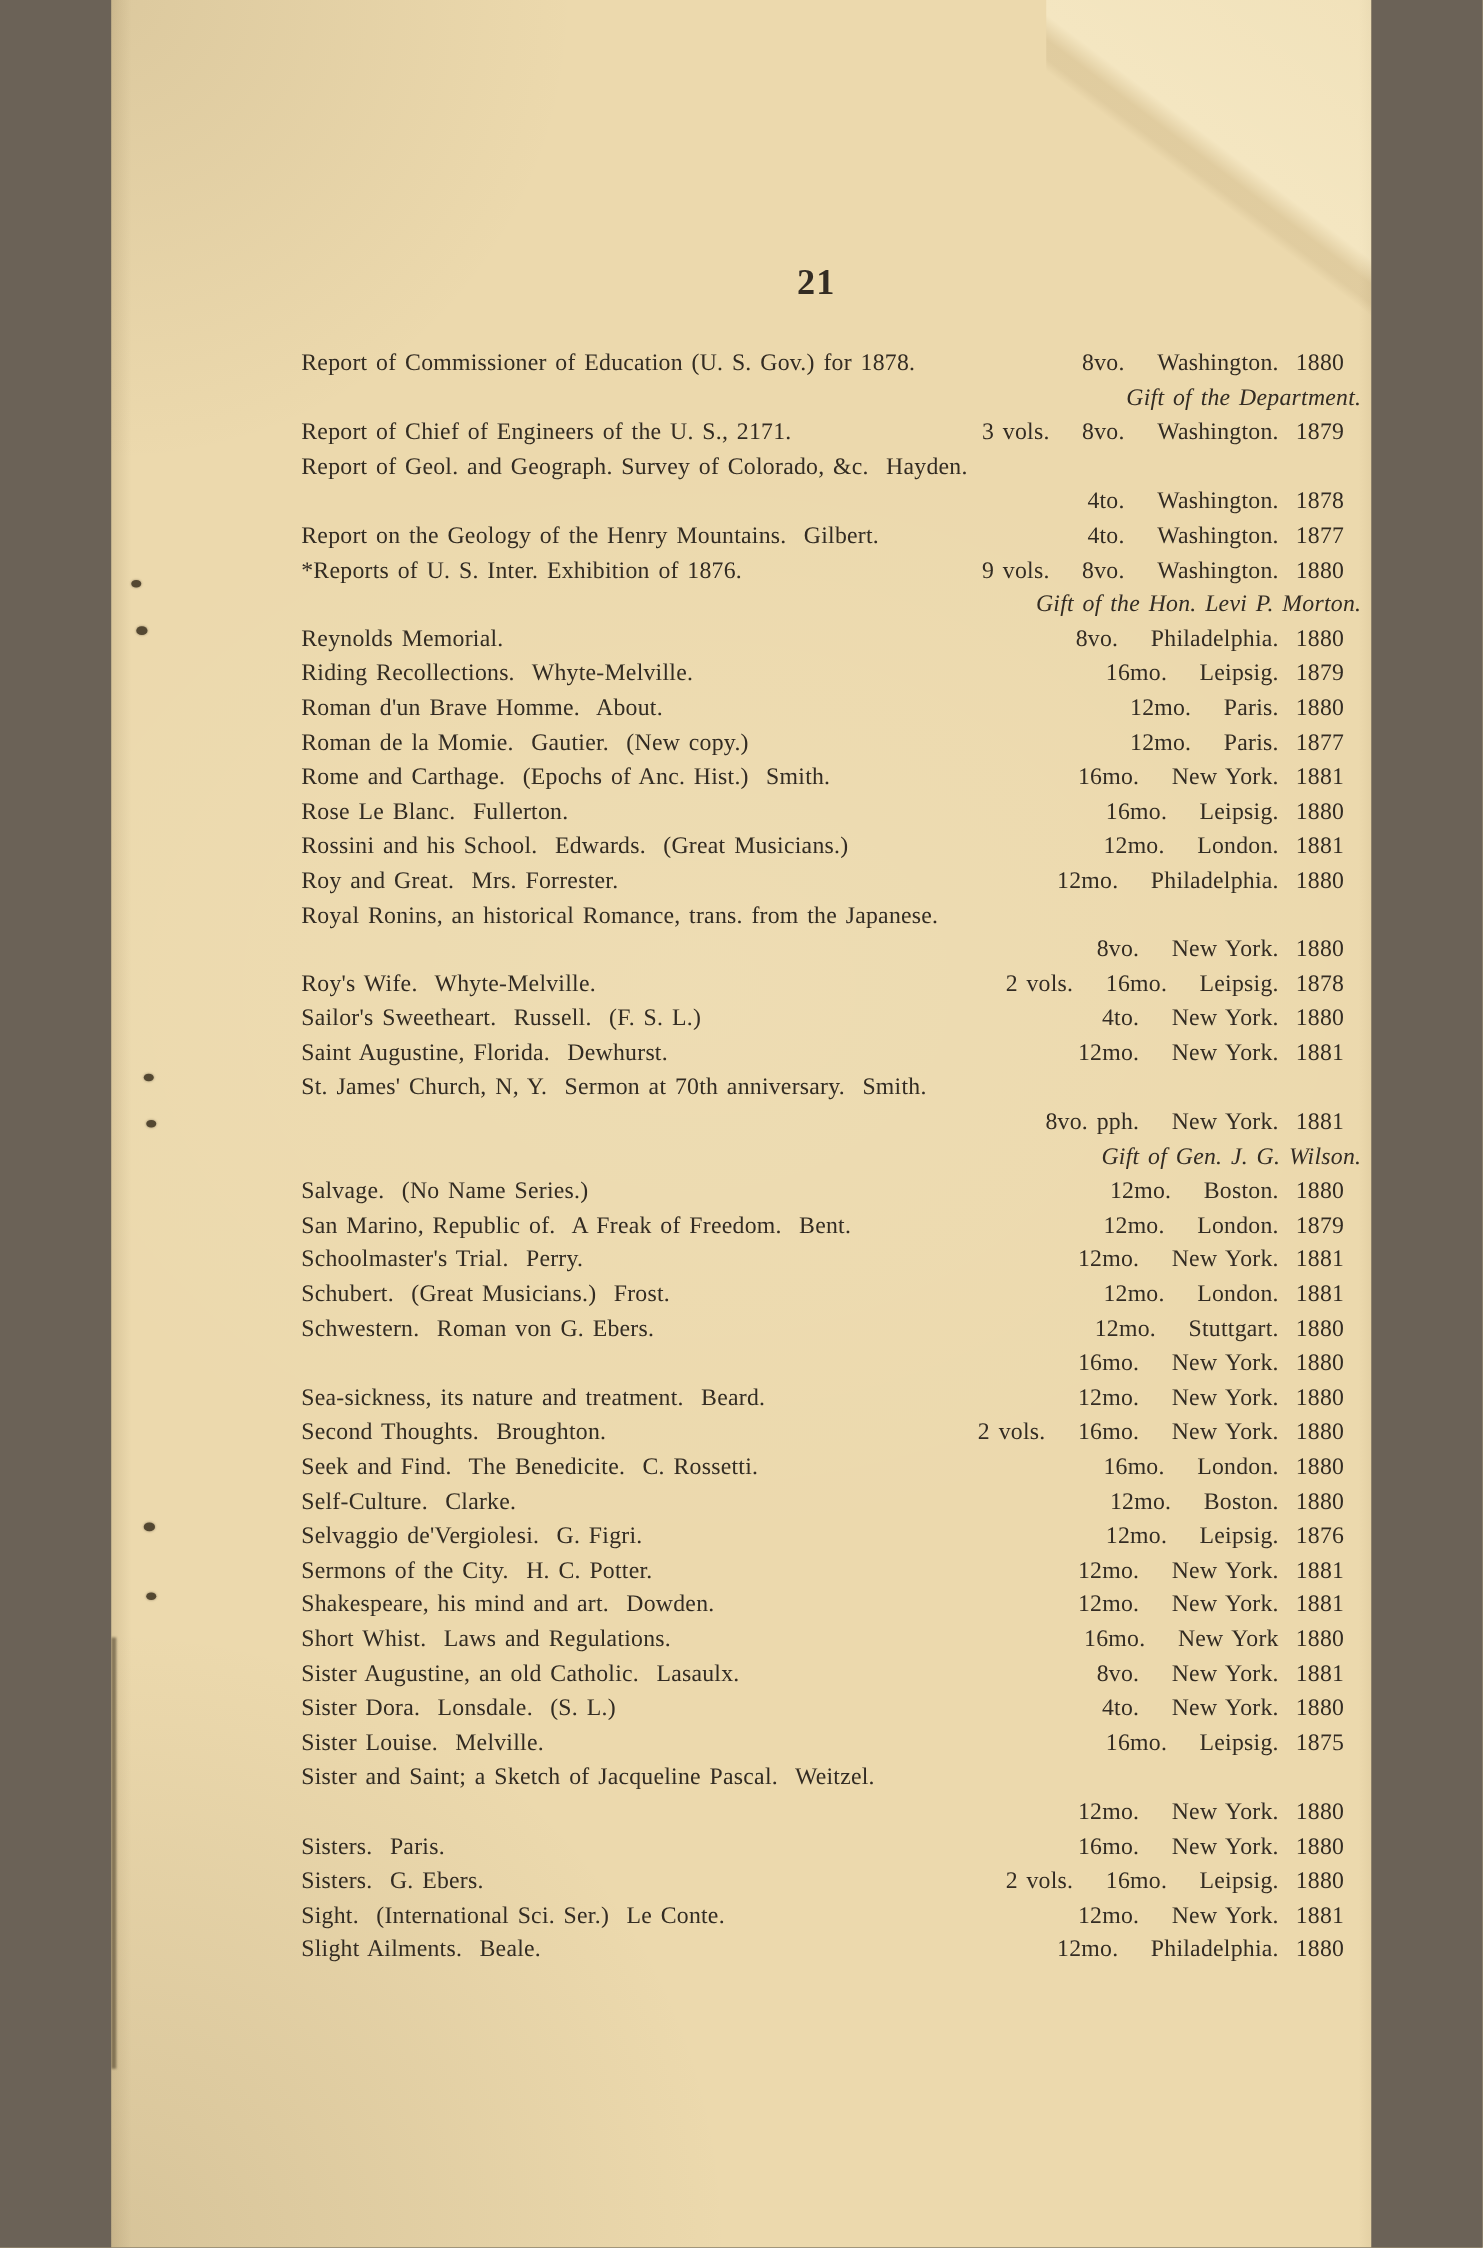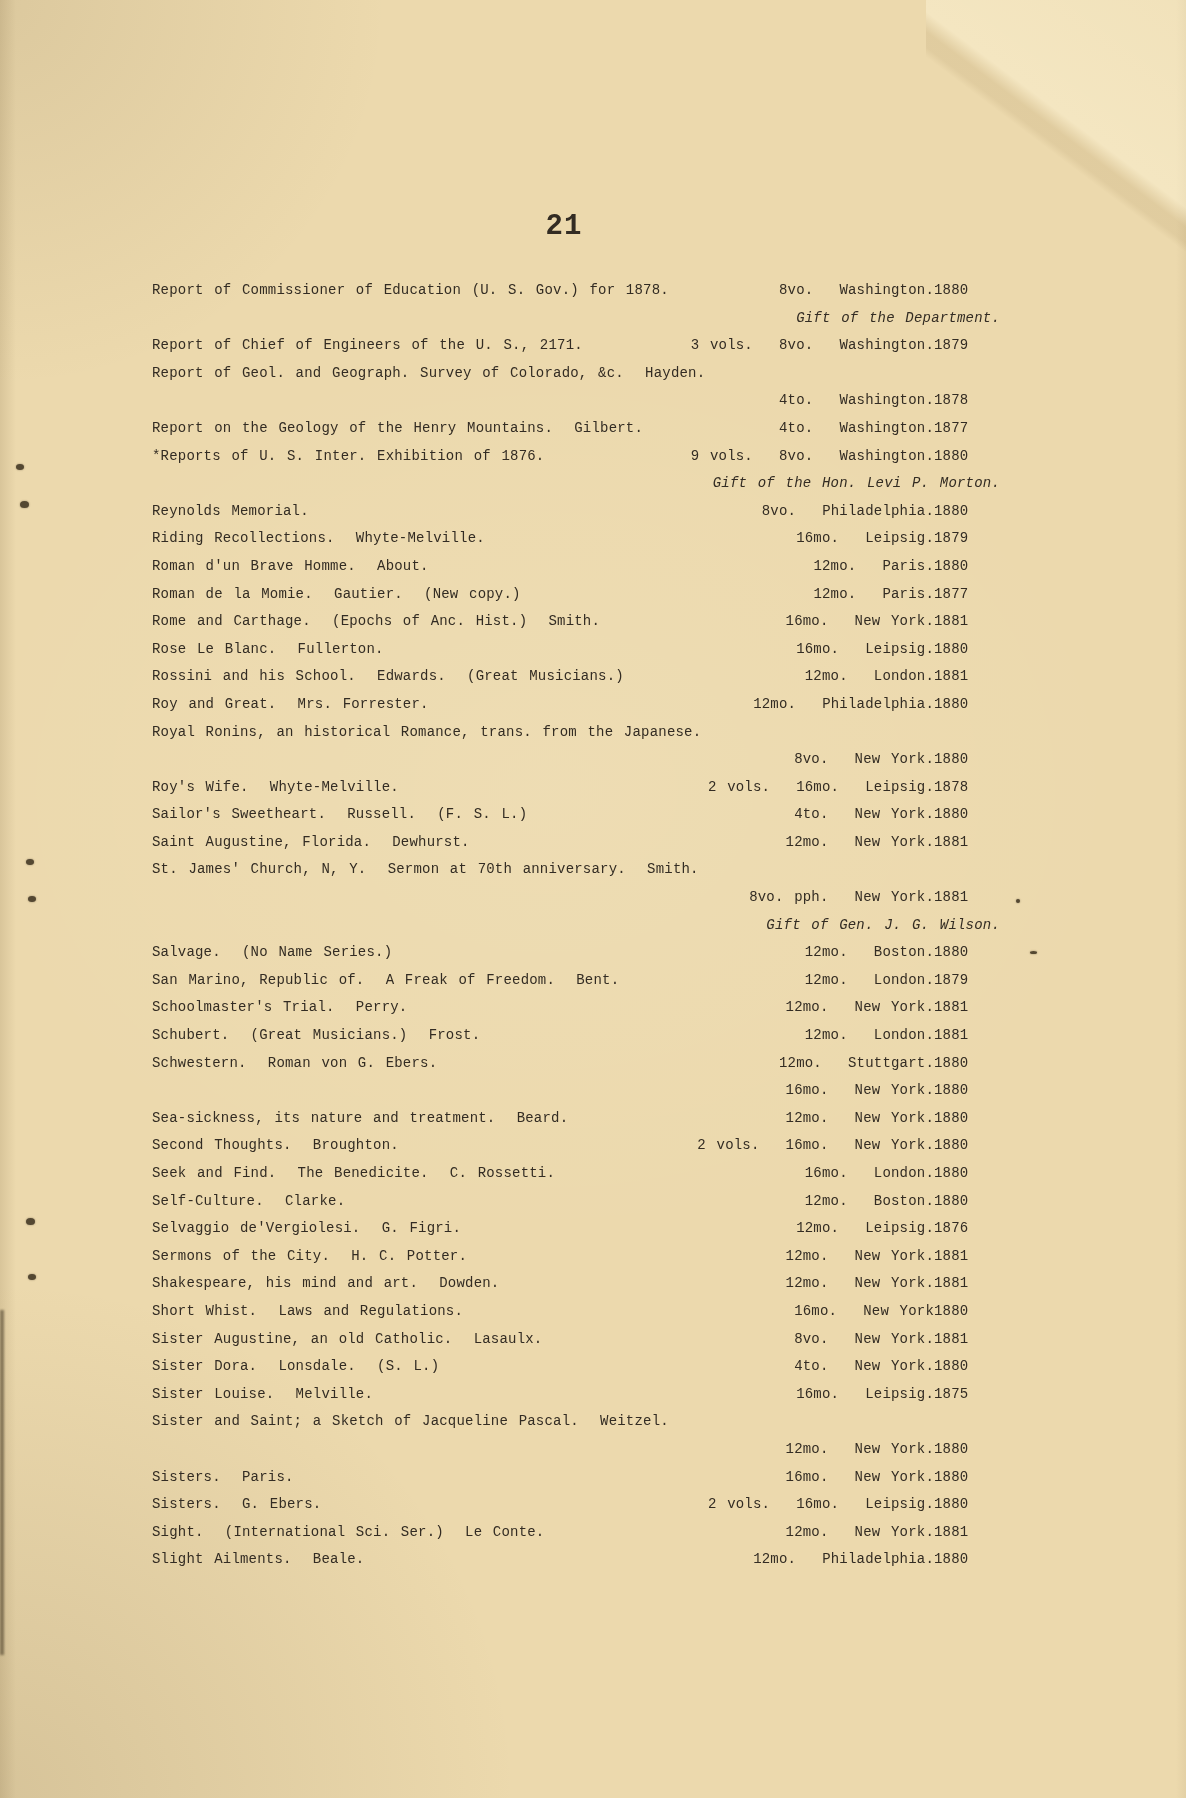--- a/index.html
+++ b/index.html
@@ -1,28 +1,28 @@
 <!DOCTYPE html>
 <html style="--paper: #ecd9ad; --ink: #332c23; --speck: #3a2f1d;"><head>
 <meta charset="utf-8">
 <style>
   html,body{margin:0;padding:0;background:#6b6257;}
   .stage{
     position:relative;
-    width:1186px;height:1798px;
+    width:1008px;height:1798px;
     margin:0 auto;
     overflow:hidden;
     background:
       radial-gradient(ellipse 900px 700px at 46% 44%, rgba(255,252,235,0.10), rgba(255,252,235,0) 65%),
       radial-gradient(circle at 0% 100%, rgba(105,85,50,0.16), rgba(105,85,50,0) 24%),
       radial-gradient(circle at 0% 0%, rgba(105,85,50,0.12), rgba(105,85,50,0) 18%),
       linear-gradient(to right, rgba(115,92,54,0.16), rgba(115,92,54,0) 16px),
       linear-gradient(to left, rgba(115,92,54,0.07), rgba(115,92,54,0) 10px),
       var(--paper,#ecd9ad);
-    font-family:Liberation Mono, monospace;
+    font-family:Liberation Serif, serif;
     color:var(--ink,#332c23);
   }
   .corner-crease{
     position:absolute;top:0;right:0;width:260px;height:310px;
     background:linear-gradient(37deg,
       rgba(0,0,0,0) 0 50%,
       rgba(140,112,62,0.12) 52% 55%,
       rgba(255,248,221,0.42) 59%,
       rgba(255,248,221,0.28) 100%);
     pointer-events:none;
@@ -37,28 +37,28 @@
     text-align:center;
     font-size:29px;font-weight:bold;letter-spacing:1px;
     transform:translateX(-12px);
   }
   .entries{
     position:absolute;left:152px;top:277px;width:848px;
   }
   .row{
     display:flex;align-items:baseline;
     height:27.6px;line-height:27.6px;
-    font-size:14px;
+    font-size:19px;
     letter-spacing:0.2px;word-spacing:2px;
     white-space:pre;
   }
   .title{white-space:pre-wrap;}
   .fill{flex:1 1 auto;min-width:6px;}
   .vols,.fmt,.city{margin-left:26px;white-space:pre;}
-  .year{min-width:66px;text-align:left;white-space:pre;}
+  .year{min-width:66px;text-align:center;white-space:pre;}
   .gift{margin-left:auto;font-style:italic;}
   .speck{
     position:absolute;border-radius:50%;
     background:var(--speck,#3a2f1d);
     opacity:0.85;
     box-shadow:0 0 2px rgba(58,47,29,0.6);
   }
 </style>
 </head>
 <body>

